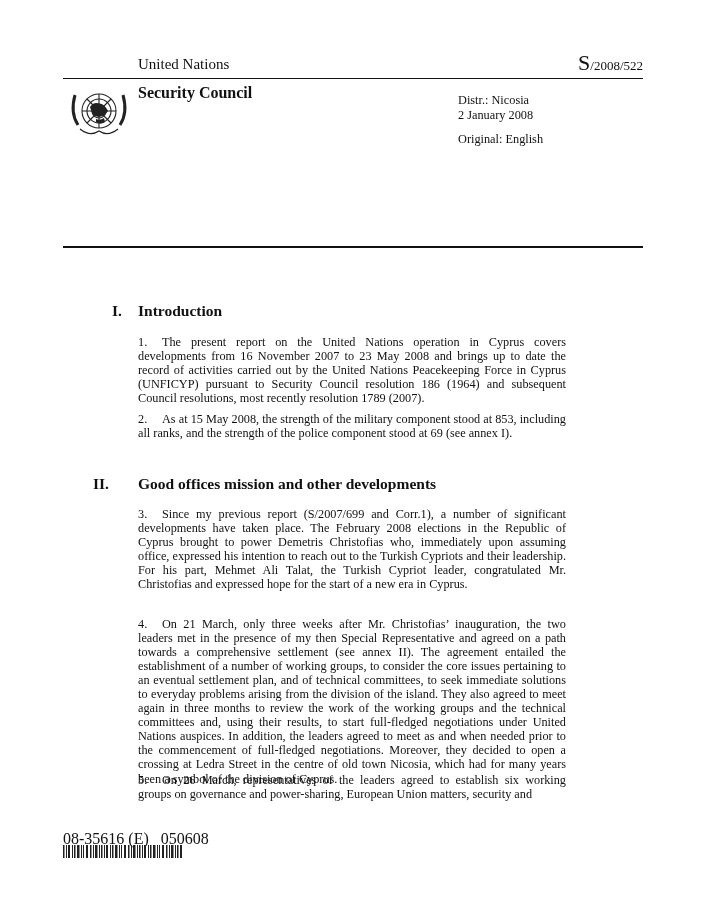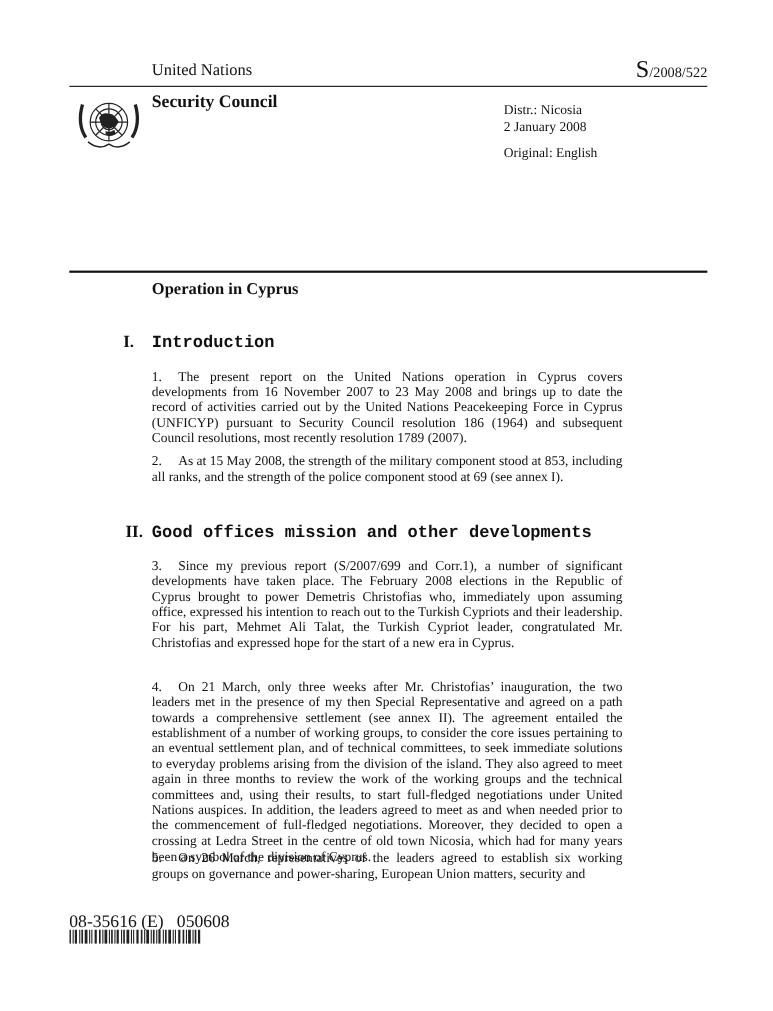--- a/index.html
+++ b/index.html
@@ -10,21 +10,21 @@
   .symbol { right:60px; top:50px; font-size:13px; white-space:nowrap; }
   .symbol .big { font-size:22px; }
   .rule-top { left:63px; top:78px; width:580px; height:1px; background:#111; }
   .logo { left:66px; top:85px; width:66px; height:56px; }
   .council { left:138px; top:84px; font-size:16px; font-weight:bold; }
   .meta { left:458px; top:93px; font-size:12.3px; line-height:14.5px; }
   .meta .gap { height:10px; }
   .rule-mid { left:63px; top:246px; width:580px; height:2px; background:#111; }
   .title { left:138px; top:254px; width:440px; font-size:15px; font-weight:bold; line-height:18.5px; }
   .sec-num { font-size:15.5px; font-weight:bold; }
-  .sec-title { font-size:15.5px; font-weight:bold;font-family:Liberation Mono, monospace; }
+  .sec-title { font-size:15.5px; font-weight:bold; }
   .para { left:138px; width:428px; font-size:12.25px; line-height:14.05px; text-align:justify; }
   .para .pn { display:inline-block; width:24px; }
   .footer-code { left:63px; top:830px; font-size:16px; white-space:nowrap; }
   .barcode { left:63px; top:845px; width:120px; height:13px; }
 </style>
 </head>
 <body>
 
 <div class="abs org">United Nations</div>
 
@@ -60,34 +60,33 @@
 <div class="abs meta">
   <div>Distr.: Nicosia</div>
   <div>2 January 2008</div>
   <div class="gap"></div>
   <div>Original: English</div>
 </div>
 
 <div class="abs rule-mid"></div>
 
 <div class="abs title">
-  <div>Operation in Cyprus</div>
 </div>
 
 <div class="abs sec-num" style="left:112px; top:302px;">I.</div>
 <div class="abs sec-title" style="left:138px; top:302px;">Introduction</div>
 
 <div class="abs para" style="top:335px;">
   <span class="pn">1.</span><span>The present report on the United Nations operation in Cyprus covers developments from 16 November 2007 to 23 May 2008 and brings up to date the record of activities carried out by the United Nations Peacekeeping Force in Cyprus (UNFICYP) pursuant to Security Council resolution 186 (1964) and subsequent Council resolutions, most recently resolution 1789 (2007).</span>
 </div>
 <div class="abs para" style="top:412px;">
   <span class="pn">2.</span><span>As at 15 May 2008, the strength of the military component stood at 853, including all ranks, and the strength of the police component stood at 69 (see annex I).</span>
 </div>
 
-<div class="abs sec-num" style="left:114px; top:475px;">II.</div>
+<div class="abs sec-num" style="left:93px; top:475px;">II.</div>
 <div class="abs sec-title" style="left:138px; top:475px;">Good offices mission and other developments</div>
 
 <div class="abs para" style="top:507px;">
   <span class="pn">3.</span><span>Since my previous report (S/2007/699 and Corr.1), a number of significant developments have taken place. The February 2008 elections in the Republic of Cyprus brought to power Demetris Christofias who, immediately upon assuming office, expressed his intention to reach out to the Turkish Cypriots and their leadership. For his part, Mehmet Ali Talat, the Turkish Cypriot leader, congratulated Mr. Christofias and expressed hope for the start of a new era in Cyprus.</span>
 </div>
 <div class="abs para" style="top:597px;margin-top:20px;">
   <span class="pn">4.</span><span>On 21 March, only three weeks after Mr. Christofias’ inauguration, the two leaders met in the presence of my then Special Representative and agreed on a path towards a comprehensive settlement (see annex II). The agreement entailed the establishment of a number of working groups, to consider the core issues pertaining to an eventual settlement plan, and of technical committees, to seek immediate solutions to everyday problems arising from the division of the island. They also agreed to meet again in three months to review the work of the working groups and the technical committees and, using their results, to start full-fledged negotiations under United Nations auspices. In addition, the leaders agreed to meet as and when needed prior to the commencement of full-fledged negotiations. Moreover, they decided to open a crossing at Ledra Street in the centre of old town Nicosia, which had for many years been a symbol of the division of Cyprus.</span>
 </div>
 <div class="abs para" style="top:773px;">
   <span class="pn">5.</span><span>On 26 March, representatives of the leaders agreed to establish six working groups on governance and power-sharing, European Union matters, security and</span>

